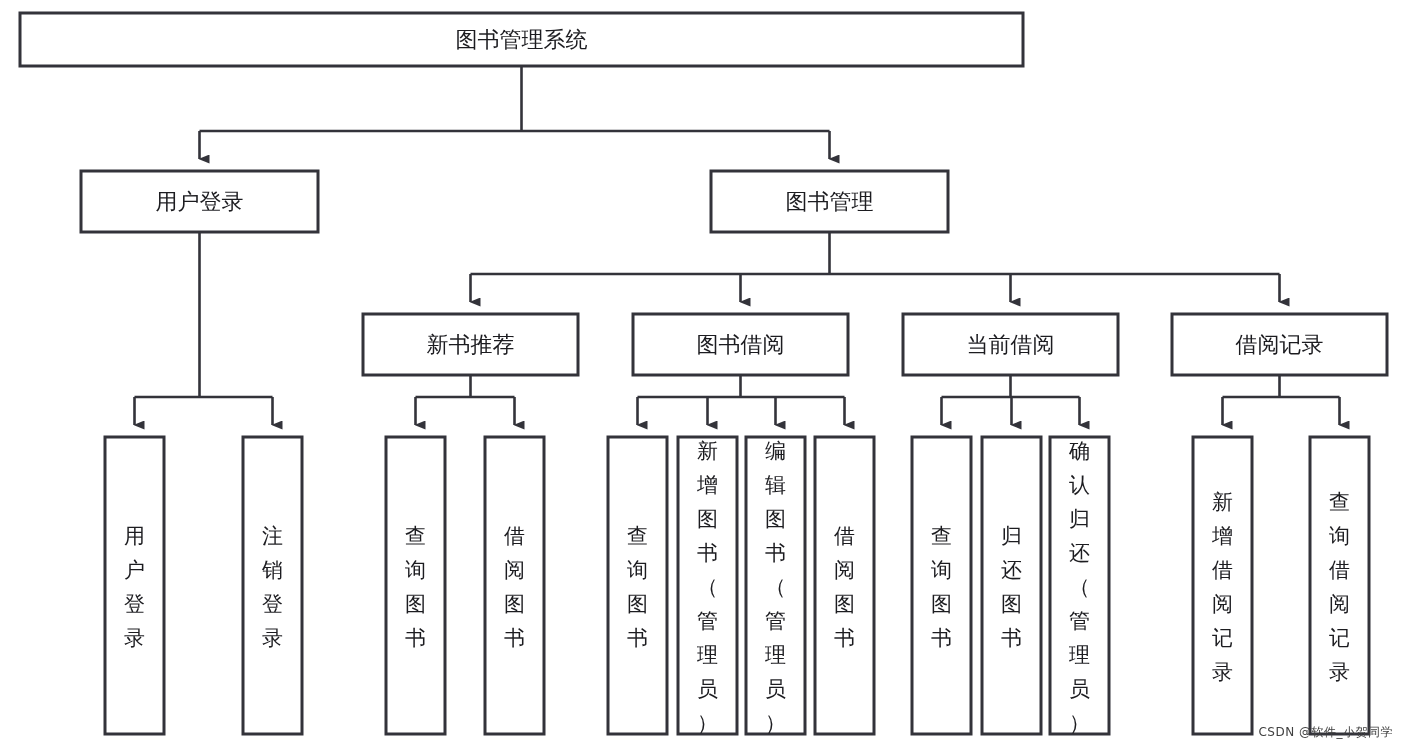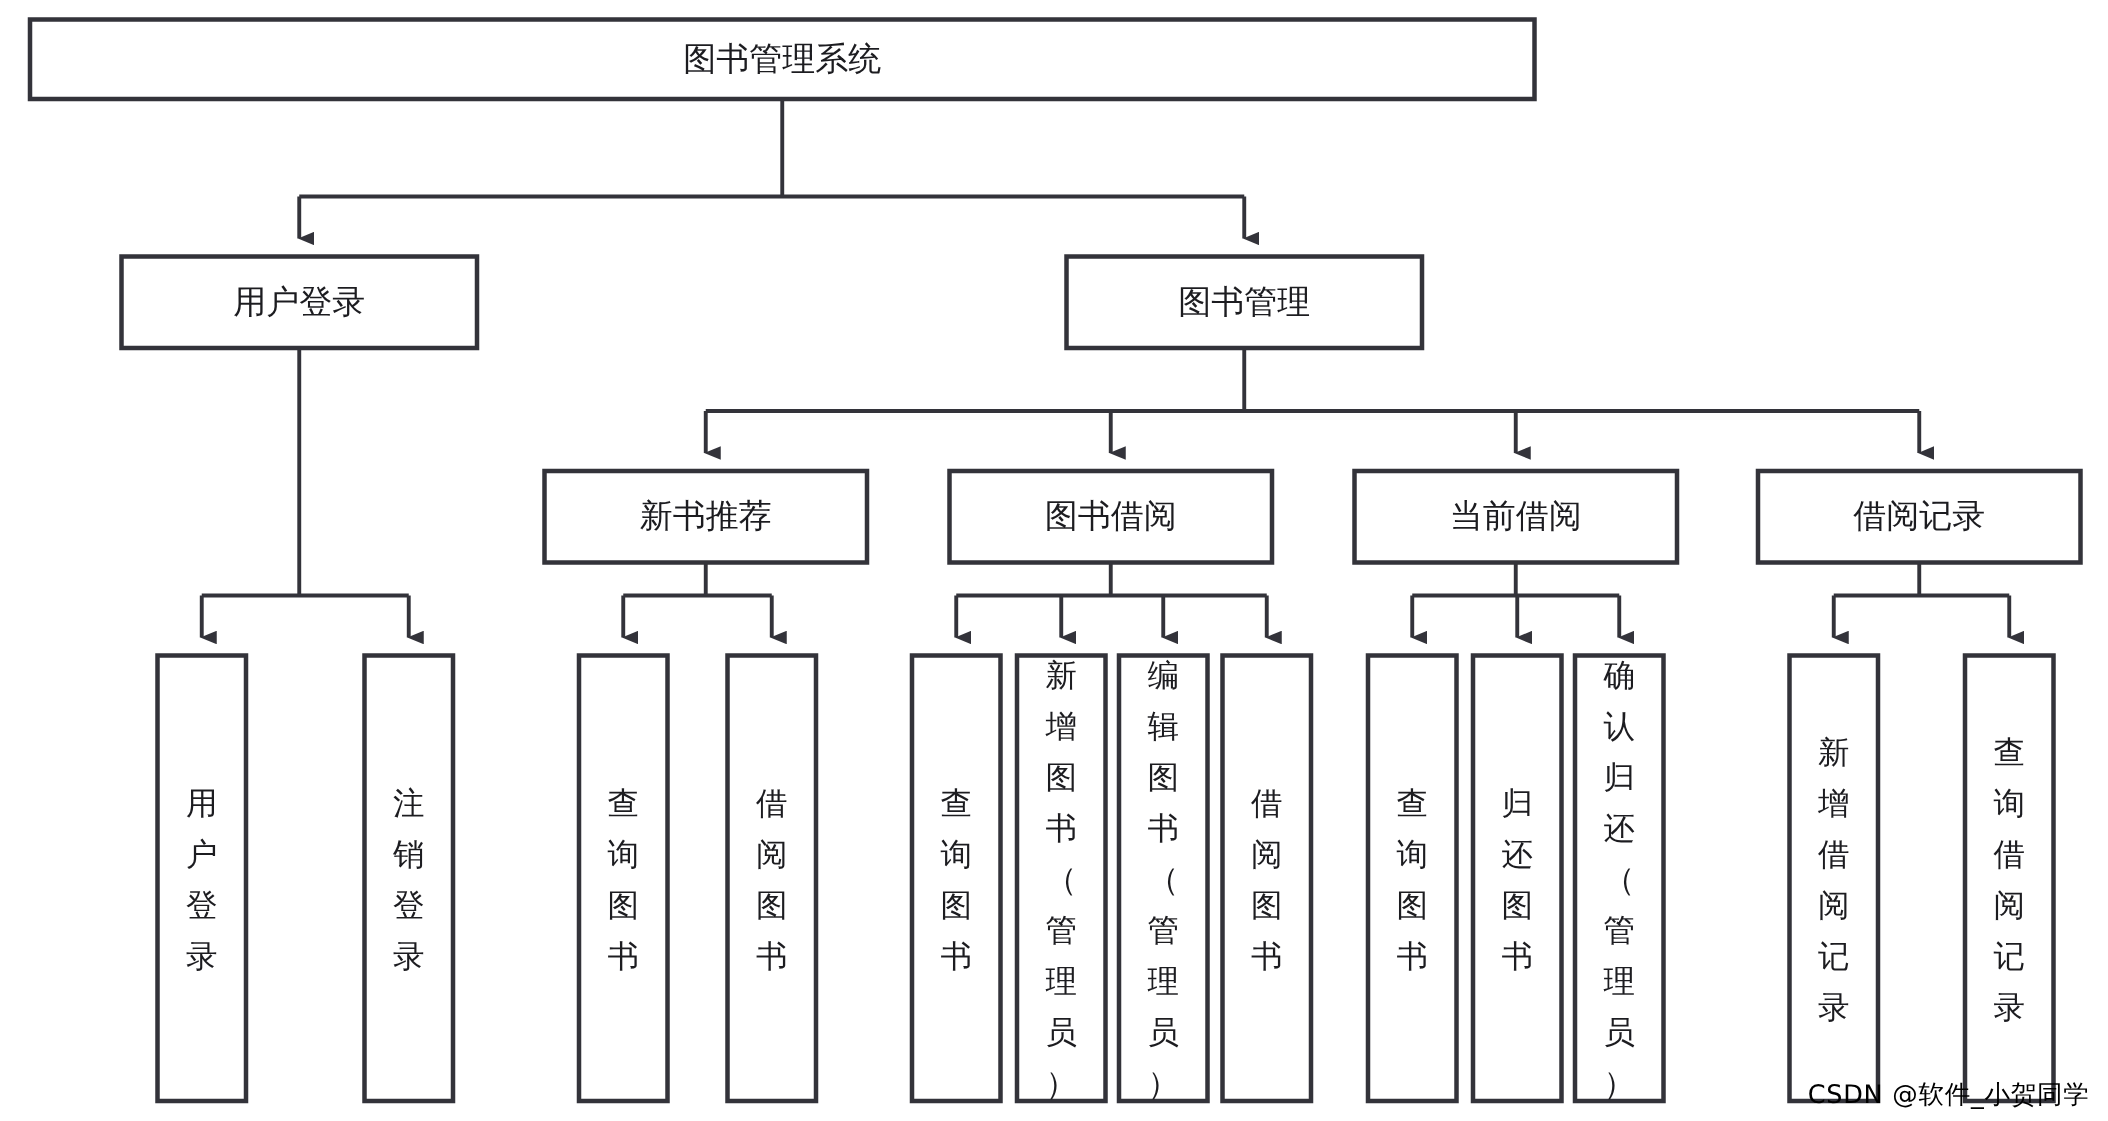--- a/index.html
+++ b/index.html
@@ -48,22 +48,22 @@
   }
   .node-label.vertical {
     font-size: 21px;
     letter-spacing: 0px;
   }
   .watermark {
     position: absolute;
     right: 12px;
     bottom: 6px;
     font-family: "DejaVu Sans", "Liberation Sans", sans-serif;
-    font-size: 17px;
-    color: #000000;
+    font-size: 12px;
+    color: #404040;
     white-space: nowrap;
     letter-spacing: 0.5px;
     pointer-events: none;
   }
 </style>
 </head>
 <body>
 
 <div id="diagram-root">
 

